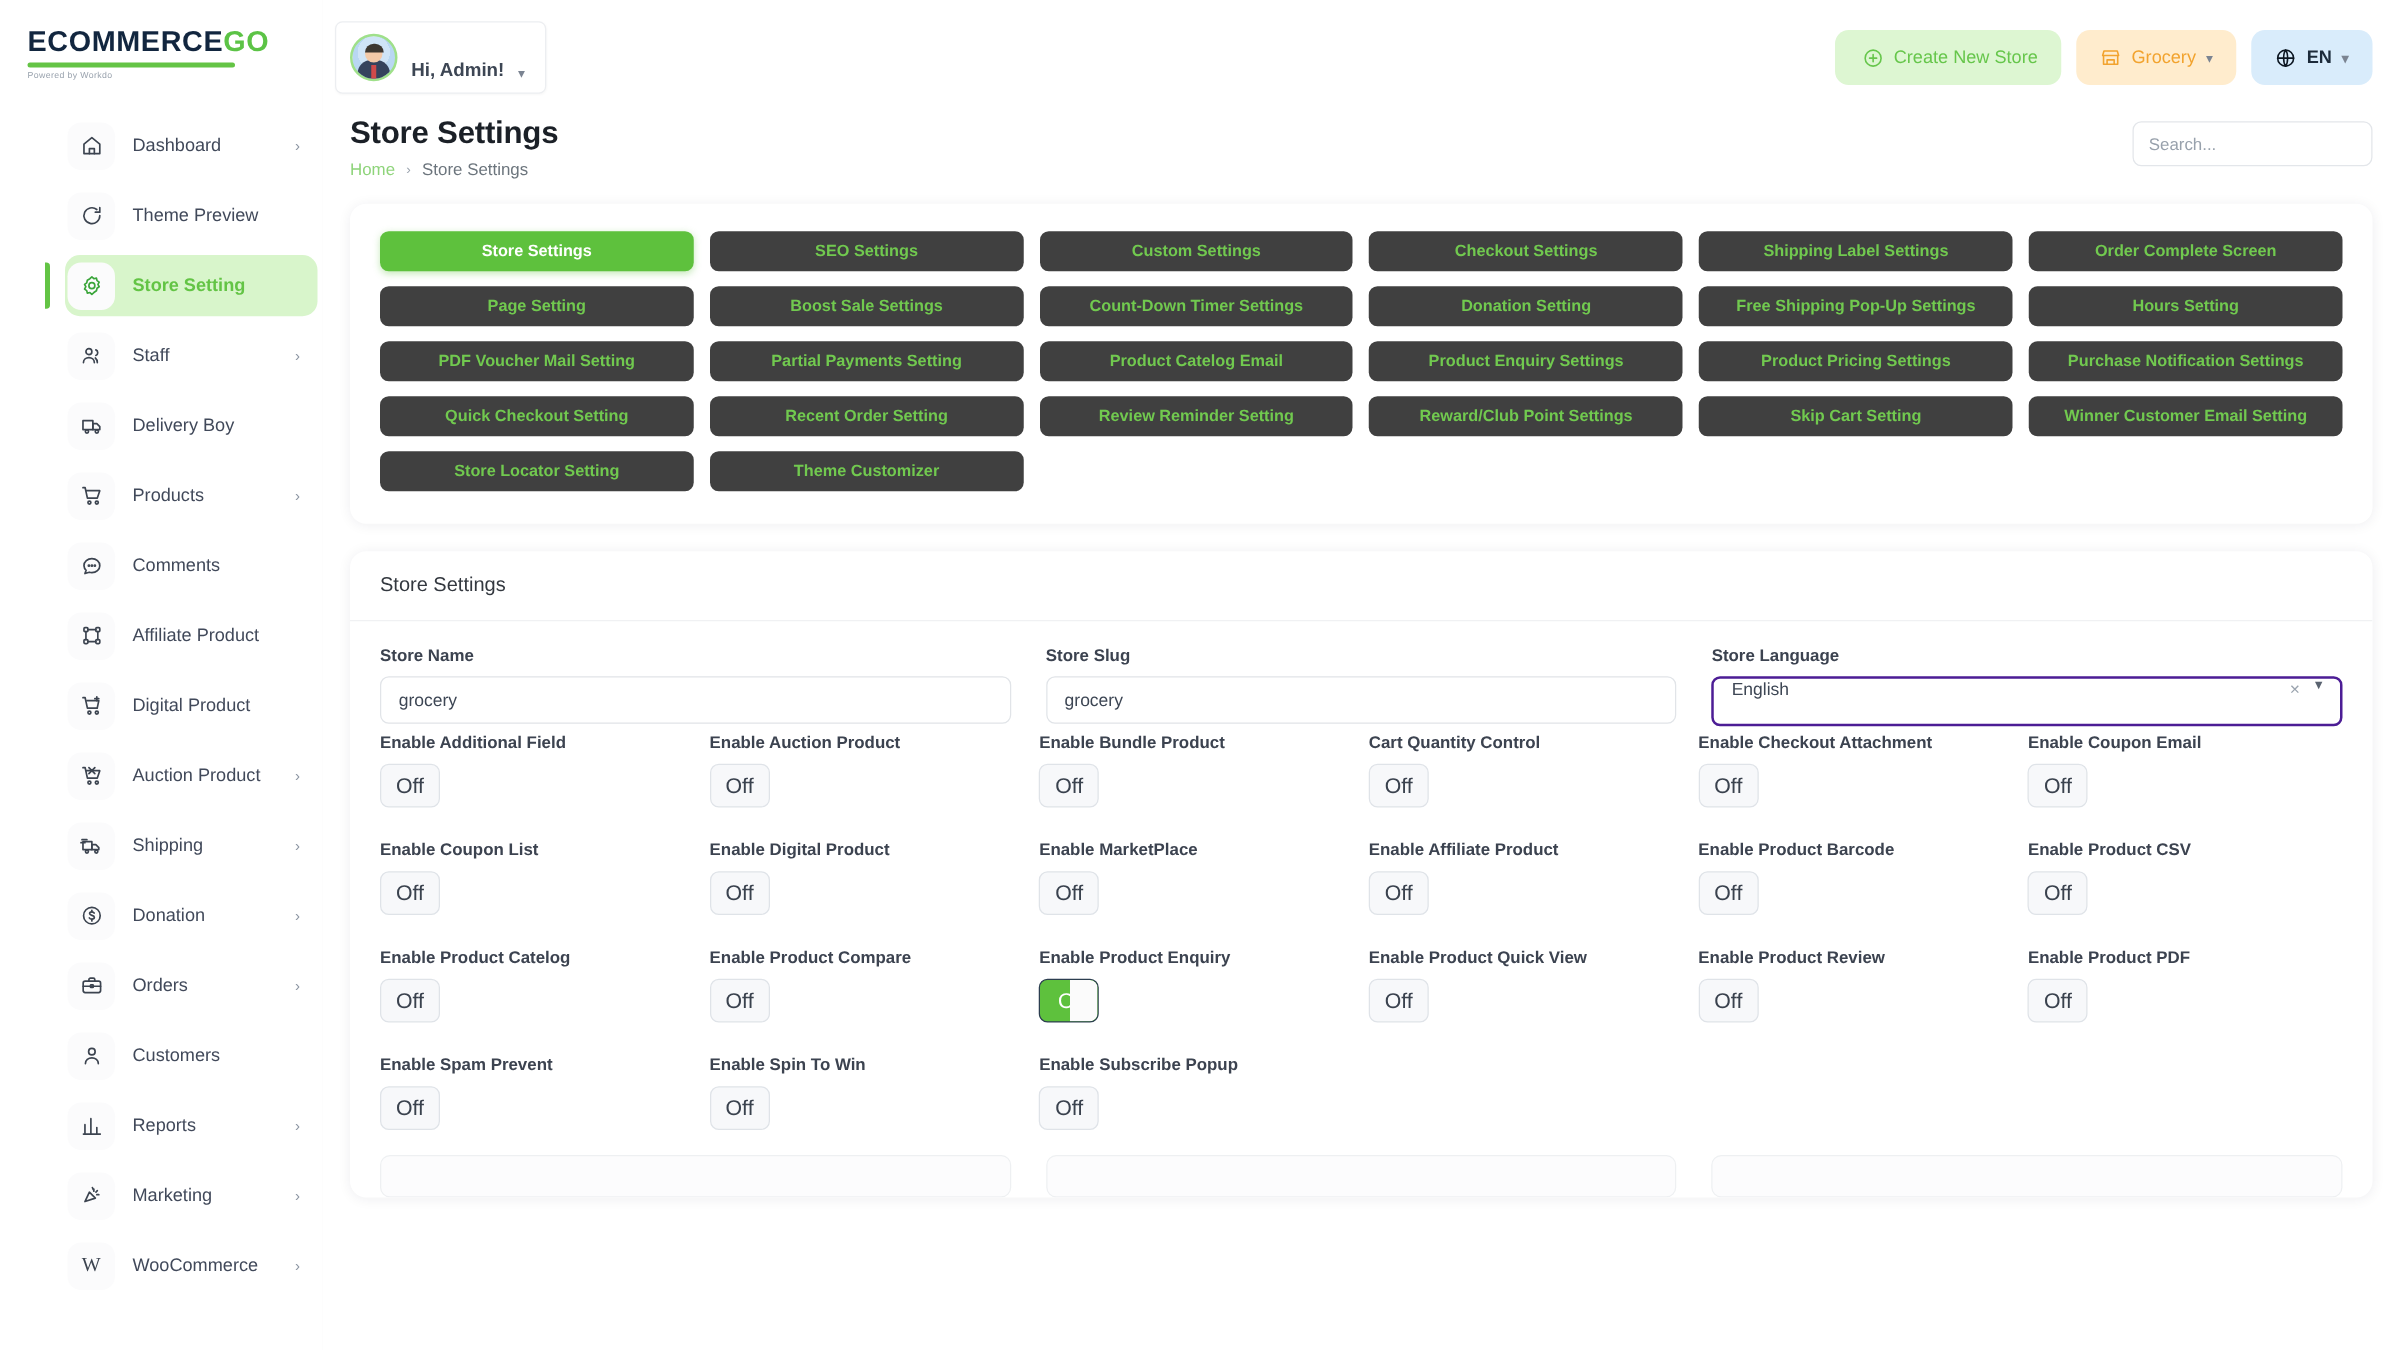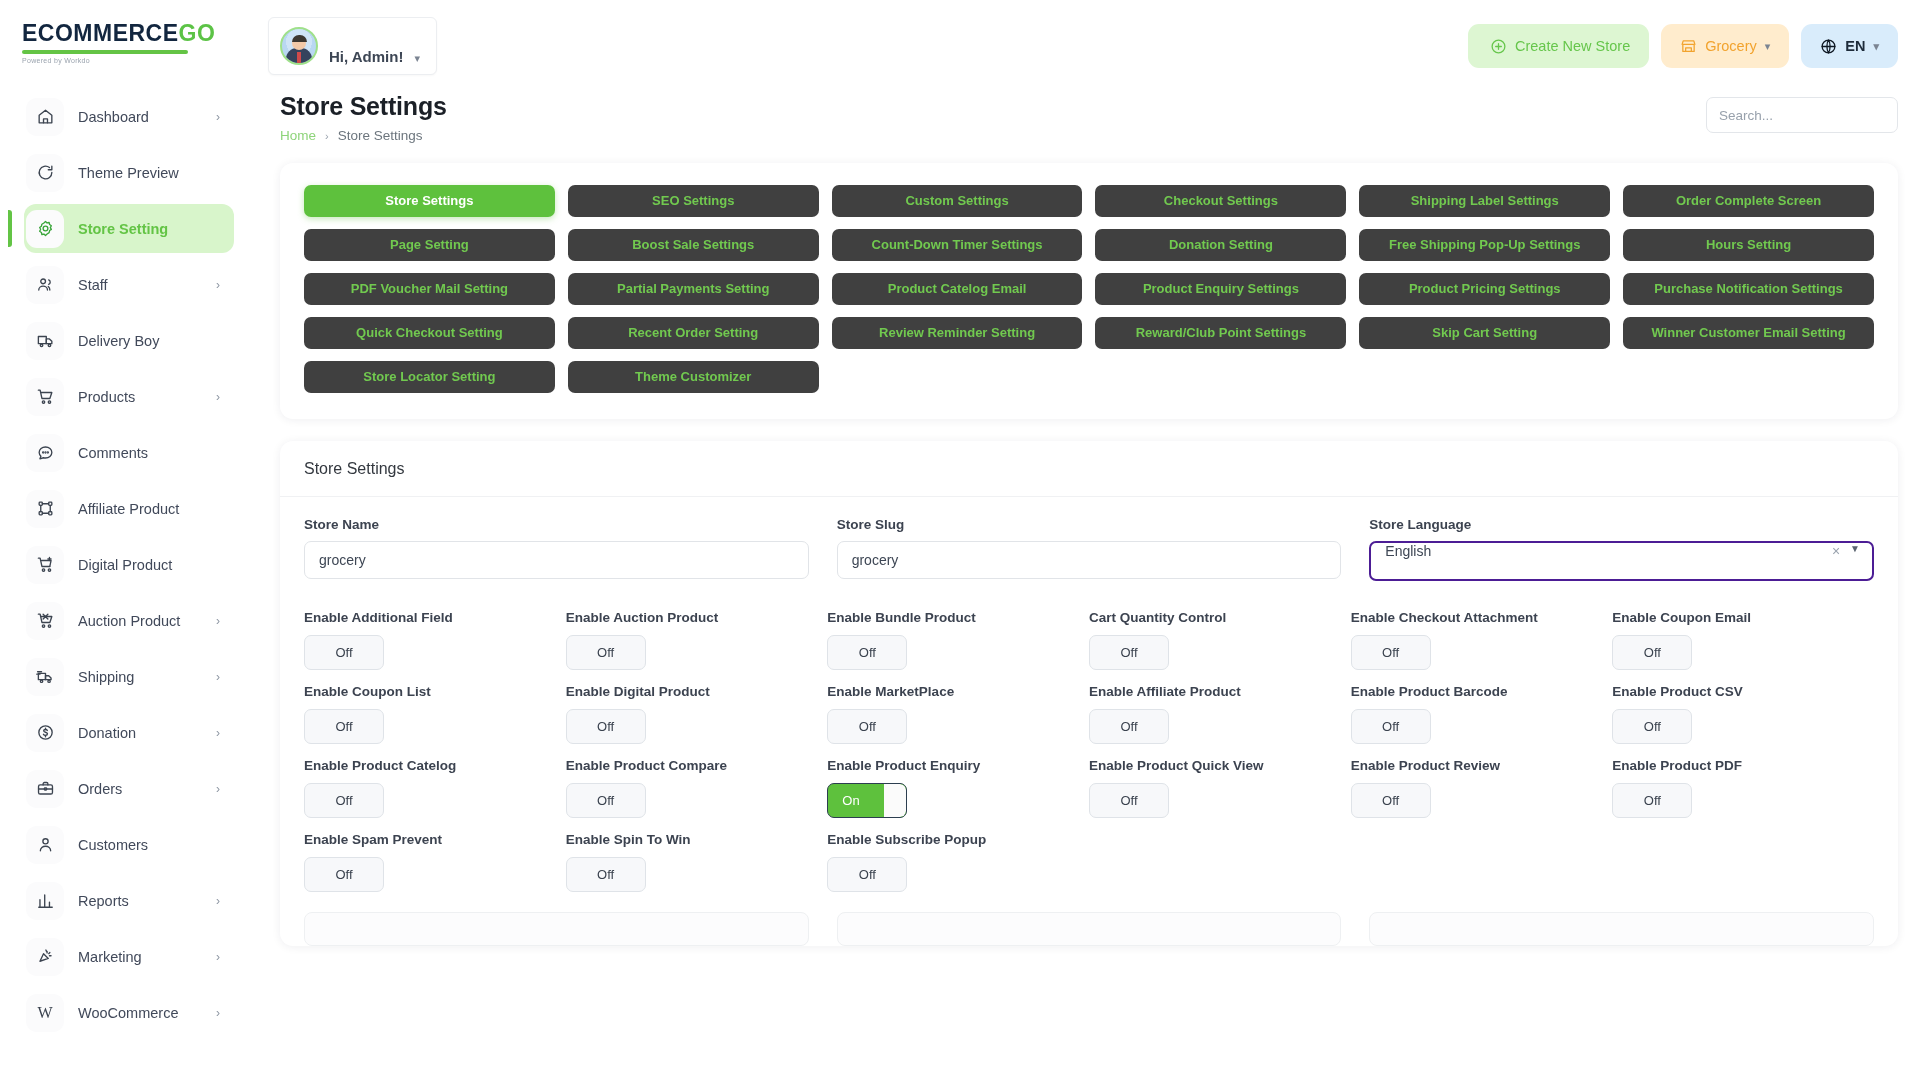--- a/index.html
+++ b/index.html
@@ -18,21 +18,21 @@
     box-shadow: 1px 0 0 rgba(0,0,0,0.04);
     overflow: hidden;
   }
   .logo-wrap { padding: 22px 0 0 22px; height: 92px; }
   .logo-text { font-size: 23px; font-weight: 800; letter-spacing: .5px; line-height: 1; }
   .logo-dark { color: #12263f; }
   .logo-green { color: #5cc346; }
   .logo-rule { width: 166px; height: 4px; background: #64c445; border-radius: 2px; margin-top: 5px; }
   .logo-sub { font-size: 7px; color: #9aa3ae; margin-top: 3px; letter-spacing: .3px; }
 
-  .nav { padding: 0 24px; }
+  .nav { padding: 0 4px; margin-left: 48px; }
   .nav-item {
     display: flex; align-items: center;
     height: 49px; margin-bottom: 7px;
     border-radius: 12px; padding-left: 2px;
     cursor: pointer; position: relative;
   }
   .nav-item.active { background: #d8f5cb; }
   .nav-item.active::before {
     content: ""; position: absolute; left: -16px; top: 6px;
     width: 4px; height: 37px; background: #63c445; border-radius: 0 3px 3px 0;
@@ -144,27 +144,27 @@
     font-family: "Liberation Sans", sans-serif;
   }
   .select-box {
     width: 100%; height: 40px; border: 2px solid #4c1d95; border-radius: 7px;
     padding: 0 12px 0 14px; display: flex; 
     font-size: 14px; color: #3d4654; background: #fff; cursor: pointer;
   }
   .select-box .sel-x { margin-left: auto; color: #9aa3ae; font-size: 14px; padding-right: 10px; }
   .select-box .sel-arrow { color: #5a6370; font-size: 10px; }
 
-  .toggles { display: grid; grid-template-columns: repeat(6, 1fr); gap: 0; margin-top: 29px; }
+  .toggles { display: grid; grid-template-columns: repeat(6, 1fr); gap: 12px; margin-top: 5px; }
   .toggle-cell { padding-bottom: 14px; }
   .toggle-label { font-size: 13.5px; font-weight: 700; color: #3c4350; margin-bottom: 10px; }
   .switch {
-    width: 80px; height: 35px; border-radius: 7px; border: 1px solid #dfe3e8;
+    width: 48px; height: 35px; border-radius: 7px; border: 1px solid #dfe3e8;
     background: #f7f8fa; display: flex; align-items: center; justify-content: center;
-    font-size: 13px; color: #3a424e; cursor: pointer; font-weight: 400;
+    font-size: 17px; color: #3a424e; cursor: pointer; font-weight: 400;
   }
   .switch.on {
     border: 1px solid #2c3e50; background: #5ec13d; color: #ffffff;
     justify-content: flex-start; padding-left: 14px; position: relative; overflow: hidden;
   }
   .switch.on .knob {
     position: absolute; right: 0; top: 0; width: 22px; height: 100%;
     background: #fbfbfb; border-radius: 0 6px 6px 0;
   }
   .ghost-row { display:grid; grid-template-columns: repeat(3,1fr); gap: 0 28px; margin-top: 6px; }

